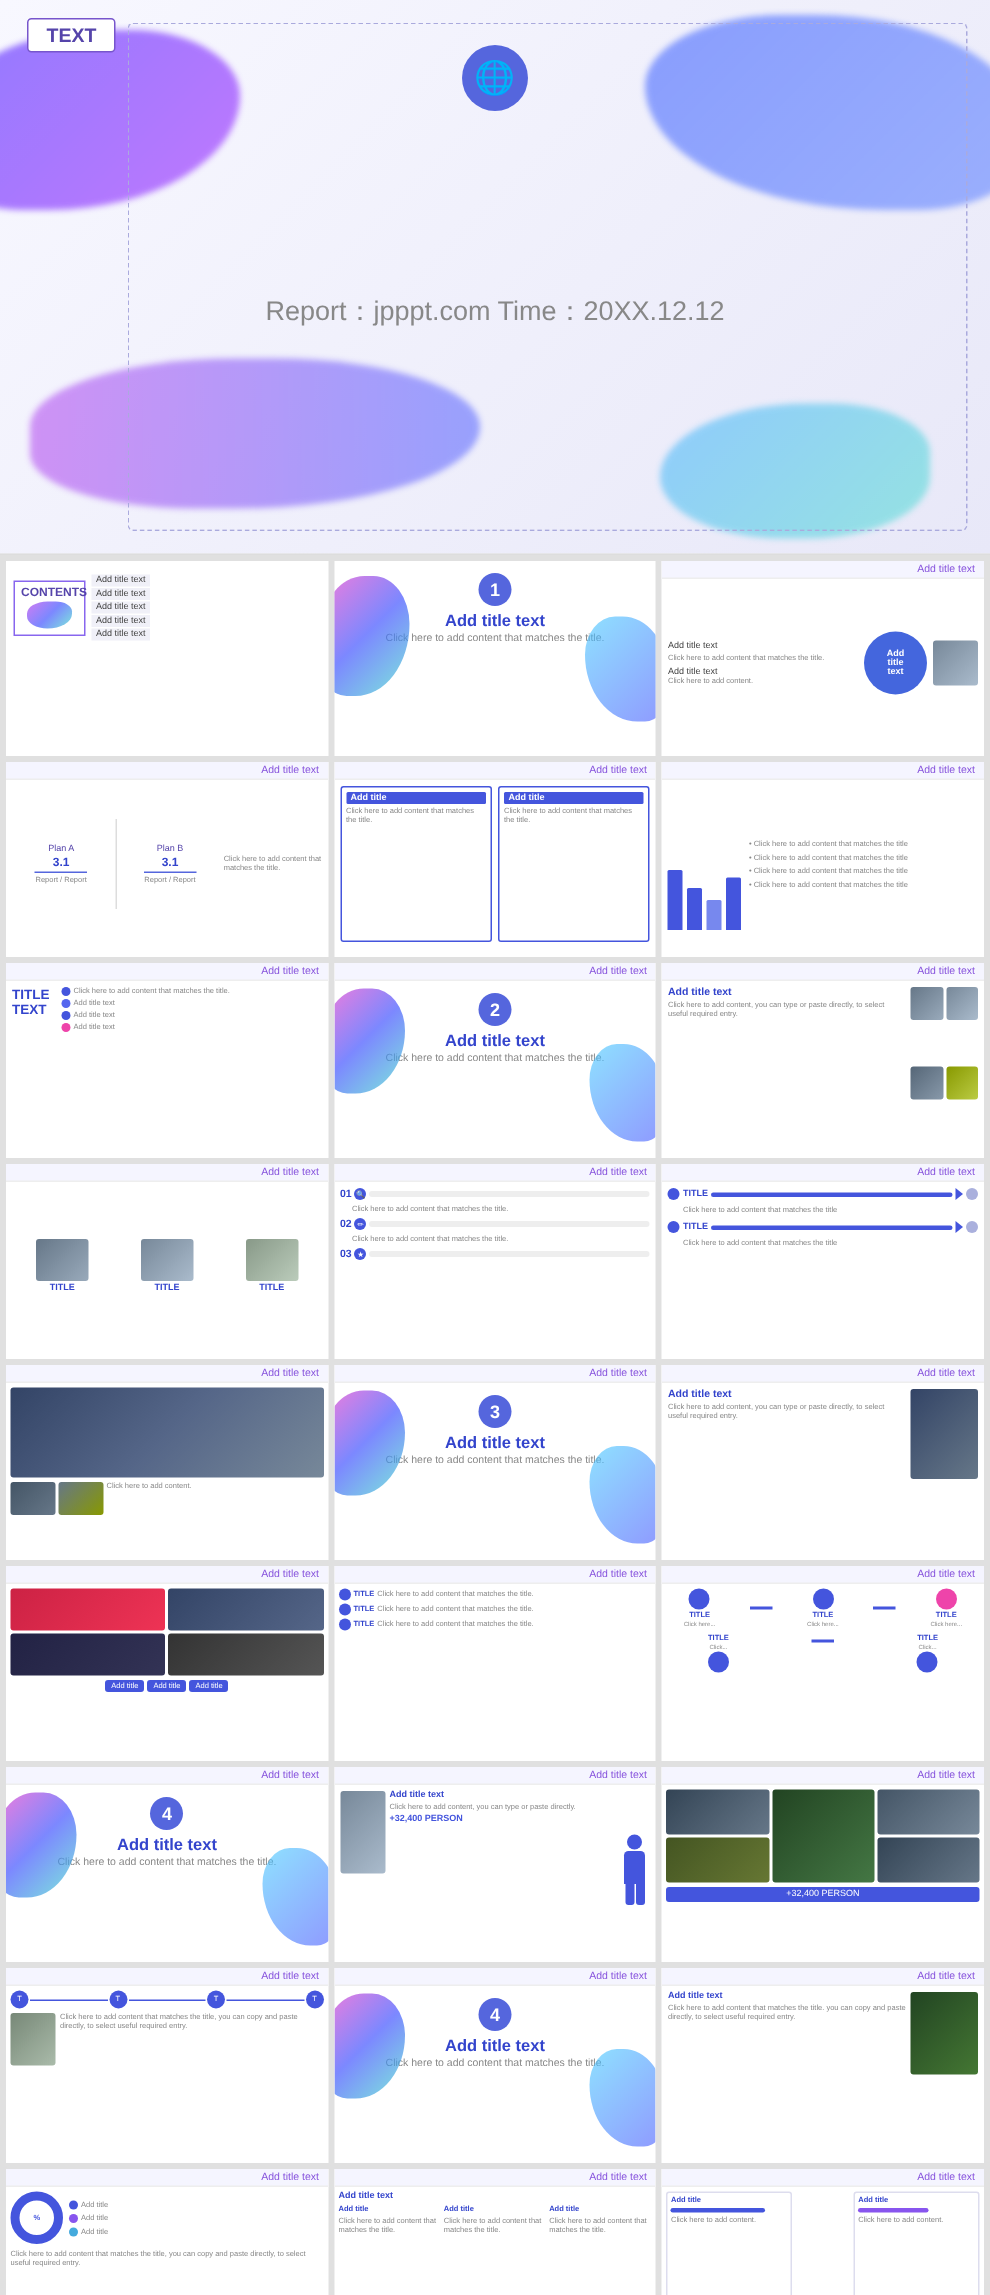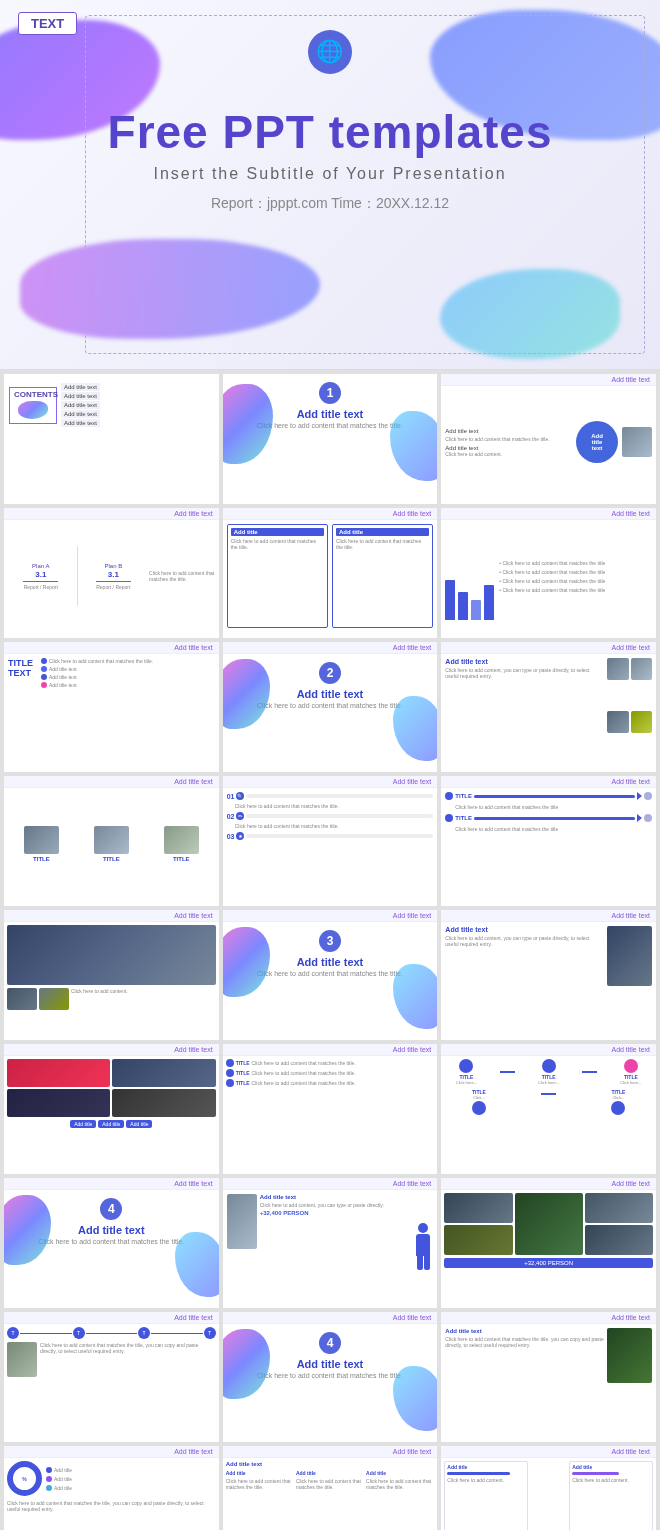--- a/index.html
+++ b/index.html
@@ -88,21 +88,21 @@
       top: 165px; left: 0; right: 0;
       text-align: center;
       font-size: 16px;
       color: #666;
       letter-spacing: 2px;
     }
     .hero-report {
       position: absolute;
       top: 195px; left: 0; right: 0;
       text-align: center;
-      font-size: 14px;
+      font-size: 18px;
       color: #888;
     }
     .hero-dashed-border {
       position: absolute;
       top: 15px; left: 85px; right: 15px; bottom: 15px;
       border: 1.5px dashed #aaaadd;
       border-radius: 4px;
       pointer-events: none;
     }
 
@@ -190,22 +190,20 @@
   <div class="hero-blob hero-blob-2"></div>
   <div class="hero-blob hero-blob-3"></div>
   <div class="hero-blob hero-blob-4"></div>
 
   <div class="hero-dashed-border"></div>
 
   <div class="logo-box">TEXT</div>
 
   <div class="globe-icon">🌐</div>
 
-  <div class="hero-title">Free PPT templates</div>
-  <div class="hero-subtitle">Insert  the  Subtitle  of  Your   Presentation</div>
   <div class="hero-report">Report：jpppt.com    Time：20XX.12.12</div>
 </div>
 
 <div class="grid-container">
 
   <div class="thumb">
     <div class="thumb-body" style="padding:8px 5px;">
       <div style="display:flex; align-items:center;">
         <div class="contents-box">
           <div style="font-size:8px; font-weight:bold; color:#5544aa;">CONTENTS</div>

